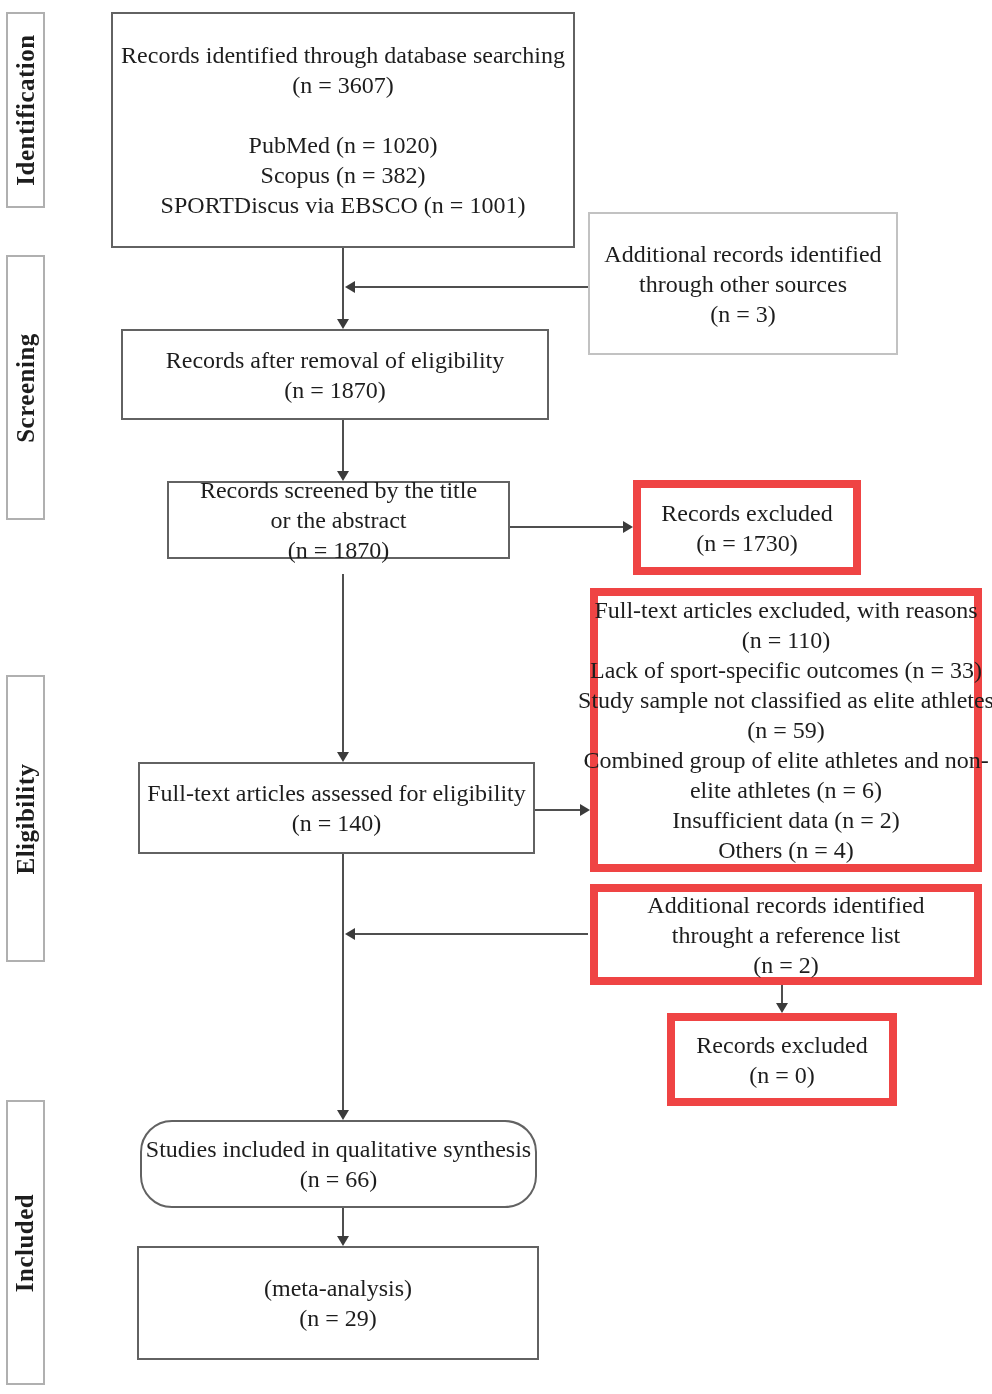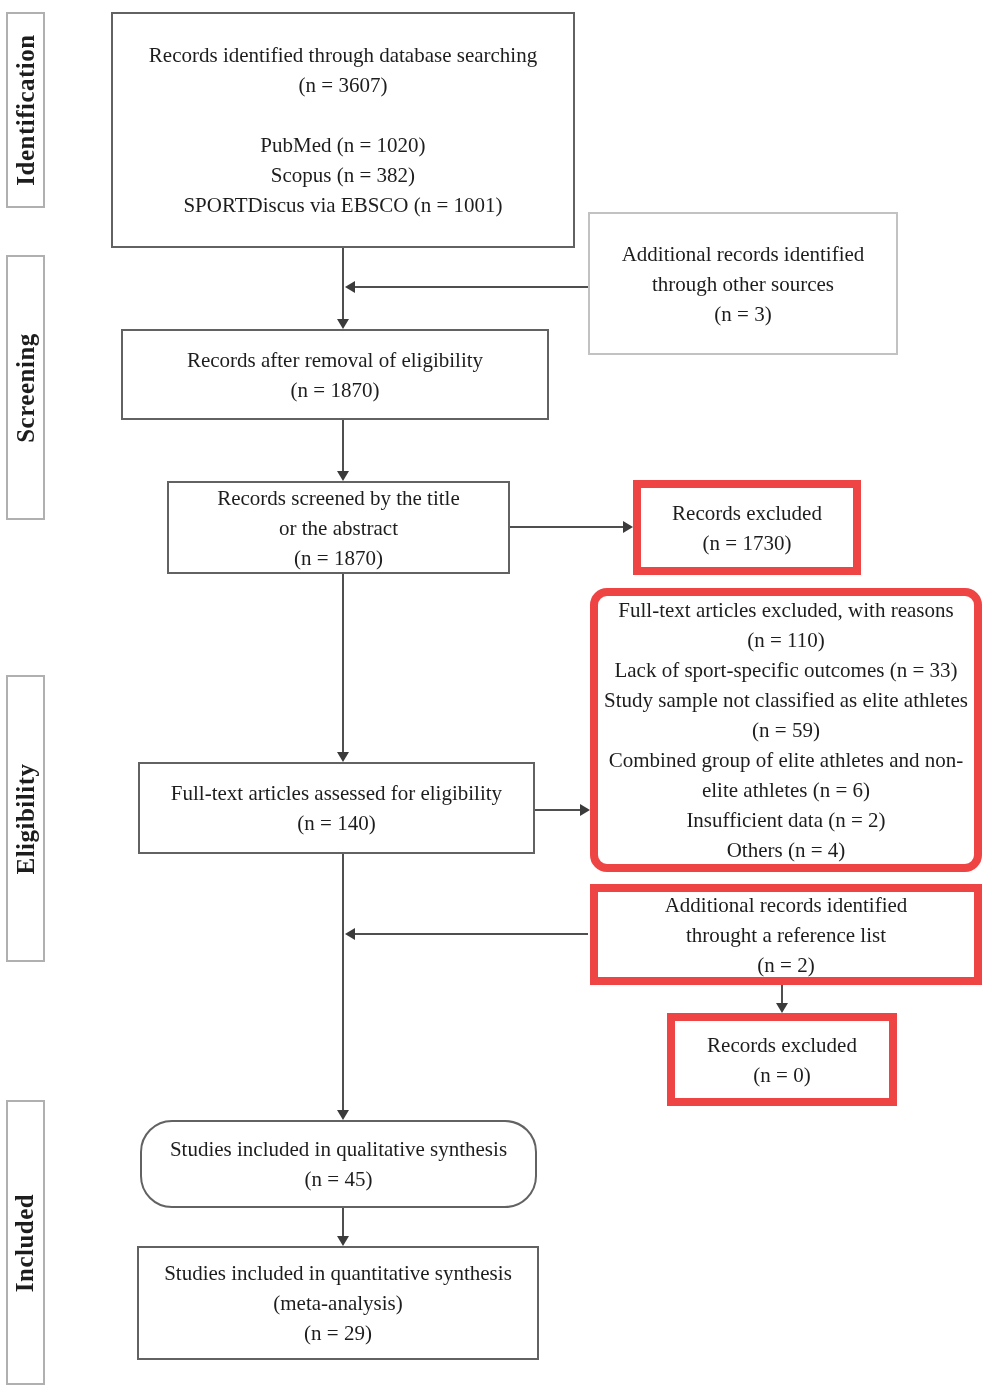--- a/index.html
+++ b/index.html
@@ -21,21 +21,21 @@
     background: #ffffff;
     display: flex;
     flex-direction: column;
     justify-content: center;
     align-items: center;
     text-align: center;
     box-sizing: border-box;
     z-index: 2;
   }
   .fbox .line {
-    font-size: 21px;
+    font-size: 24px;
     line-height: 30px;
     min-height: 30px;
     white-space: nowrap;
   }
   .b-dark  { border: 2px solid #626262; }
   .b-med   { border: 8px solid #ef4444; }
   .b-light { border: 2px solid #c2c2c2; }
   .stage {
     position: absolute;
     left: 6px;
@@ -94,32 +94,32 @@
     <div class="line">Additional records identified</div>
     <div class="line">through other sources</div>
     <div class="line">(n = 3)</div>
   </div>
 
   <div class="fbox b-dark" style="left:121px;top:329px;width:428px;height:91px;">
     <div class="line">Records after removal of eligibility</div>
     <div class="line">(n = 1870)</div>
   </div>
 
-  <div class="fbox b-dark" style="left:167px;top:481px;width:343px;height:93px;text-align:center;">
+  <div class="fbox b-dark" style="left:167px;top:481px;width:343px;height:78px;text-align:center;">
     <div class="line">Records screened by the title</div>
     <div class="line">or the abstract</div>
     <div class="line">(n = 1870)</div>
   </div>
 
   <div class="fbox b-med" style="left:633px;top:480px;width:228px;height:95px;">
     <div class="line">Records excluded</div>
     <div class="line">(n = 1730)</div>
   </div>
 
-  <div class="fbox b-med" style="left:590px;top:588px;width:392px;height:284px;border-radius:17px;">
+  <div class="fbox b-med" style="left:590px;top:588px;width:392px;height:284px;">
     <div class="line">Full-text articles excluded, with reasons</div>
     <div class="line">(n = 110)</div>
     <div class="line">Lack of sport-specific outcomes (n = 33)</div>
     <div class="line">Study sample not classified as elite athletes</div>
     <div class="line">(n = 59)</div>
     <div class="line">Combined group of elite athletes and non-</div>
     <div class="line">elite athletes (n = 6)</div>
     <div class="line">Insufficient data (n = 2)</div>
     <div class="line">Others (n = 4)</div>
   </div>
@@ -135,25 +135,24 @@
     <div class="line">(n = 2)</div>
   </div>
 
   <div class="fbox b-med" style="left:667px;top:1013px;width:230px;height:93px;">
     <div class="line">Records excluded</div>
     <div class="line">(n = 0)</div>
   </div>
 
   <div class="fbox b-dark" style="left:140px;top:1120px;width:397px;height:88px;border-radius:32px;">
     <div class="line">Studies included in qualitative synthesis</div>
-    <div class="line">(n = 45)</div>
+    <div class="line">(n = 66)</div>
   </div>
 
   <div class="fbox b-dark" style="left:137px;top:1246px;width:402px;height:114px;">
-    <div class="line">Studies included in quantitative synthesis</div>
     <div class="line">(meta-analysis)</div>
     <div class="line">(n = 29)</div>
   </div>
 
   <svg id="connectors" width="992" height="1394" viewBox="0 0 992 1394">
     <g stroke="#4f4f4f" stroke-width="2" fill="#3b3b3b">
 
       <line x1="343" y1="248" x2="343" y2="321"></line>
       <polygon points="337,319 349,319 343,329" stroke="none"></polygon>
 

